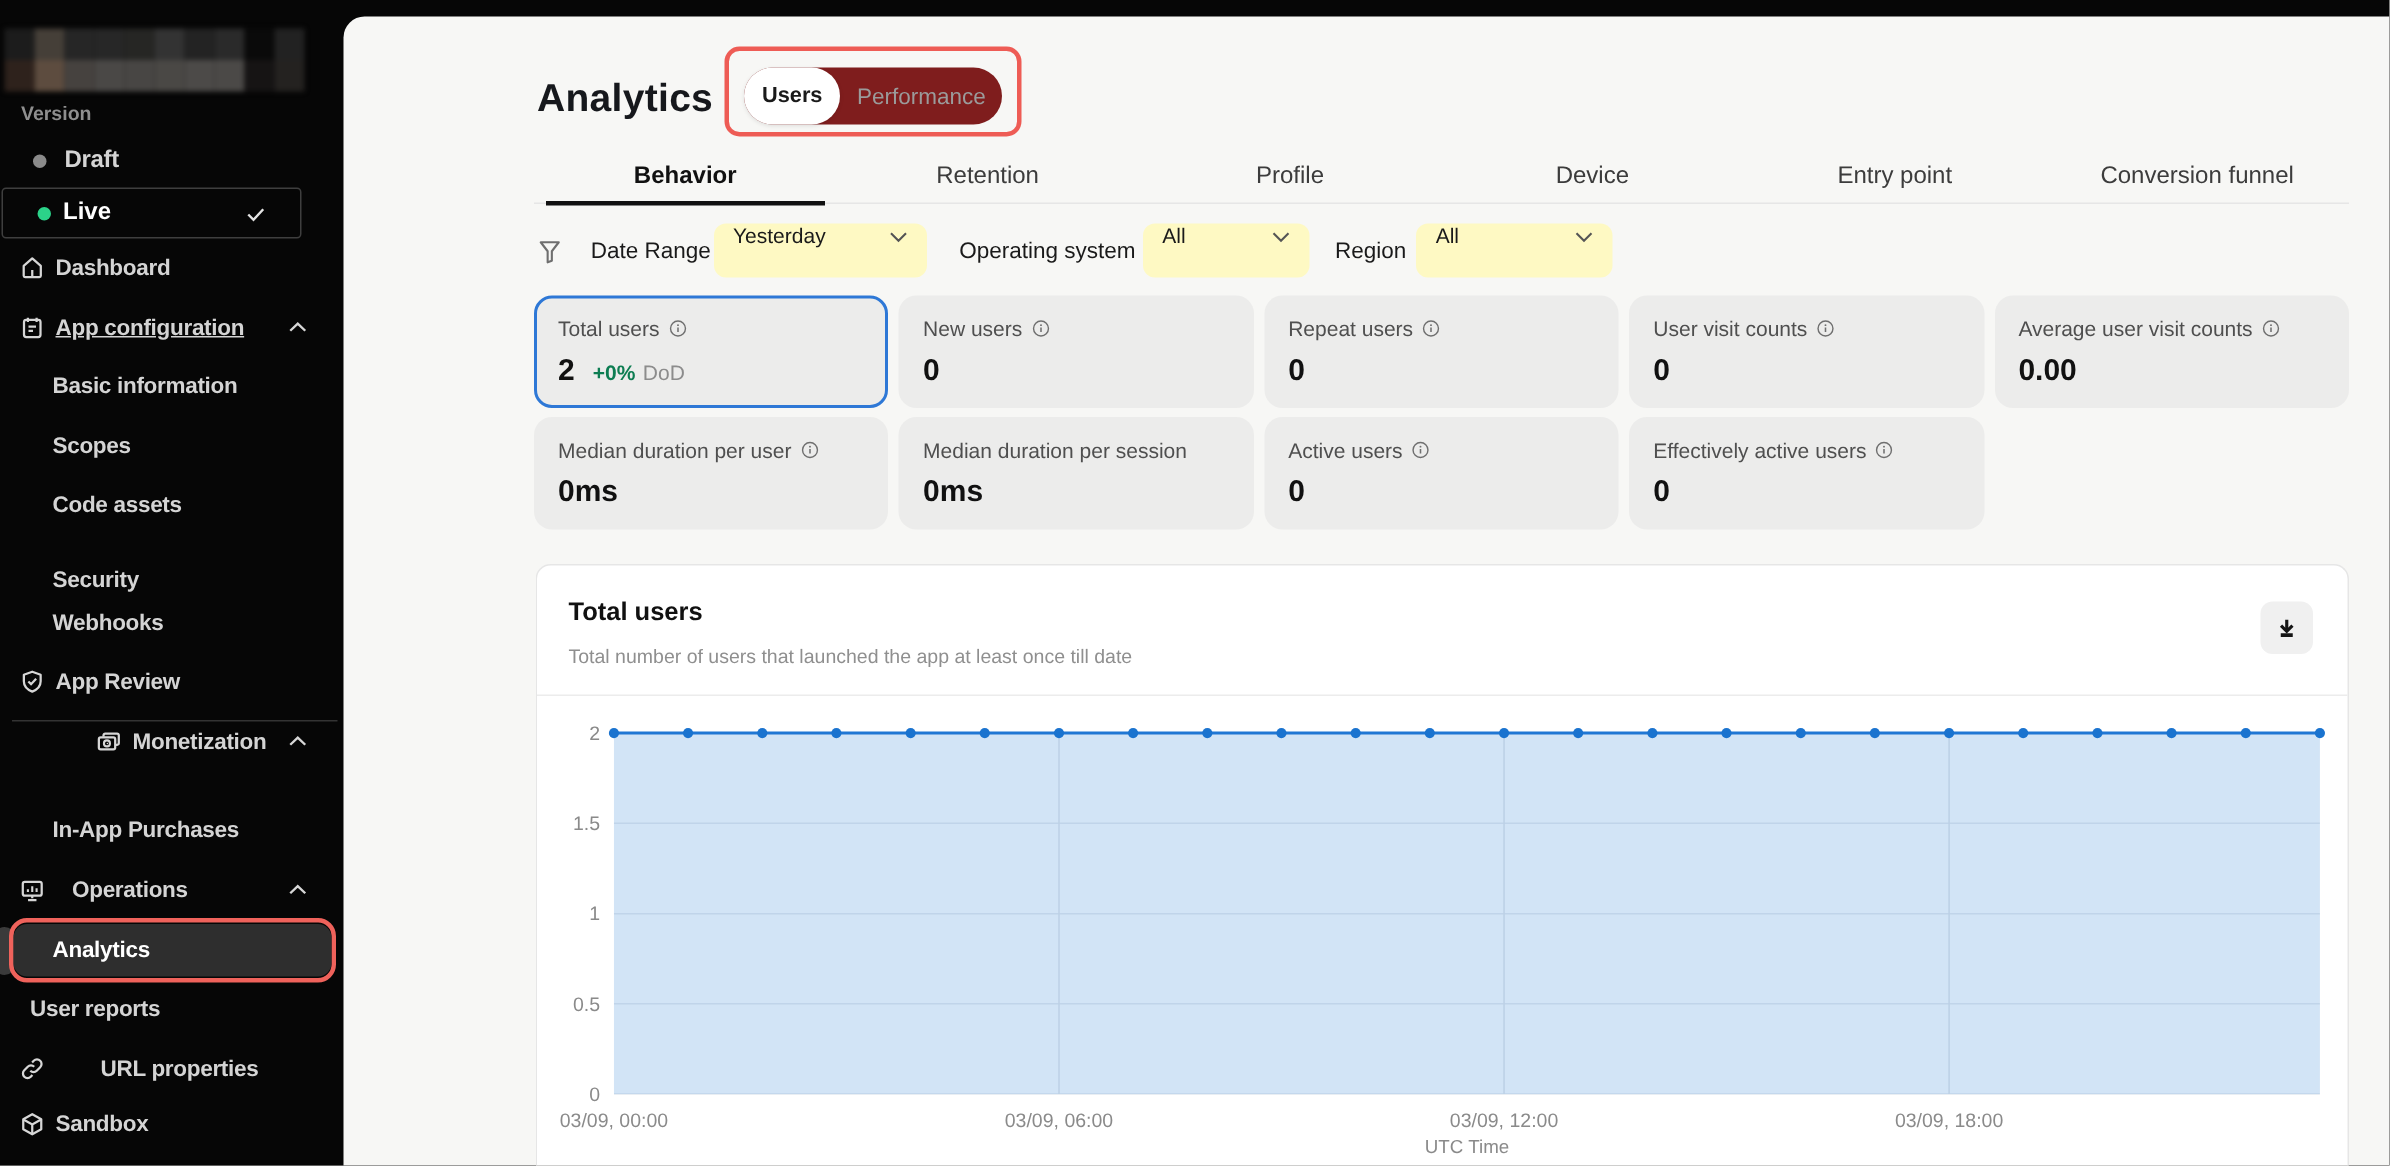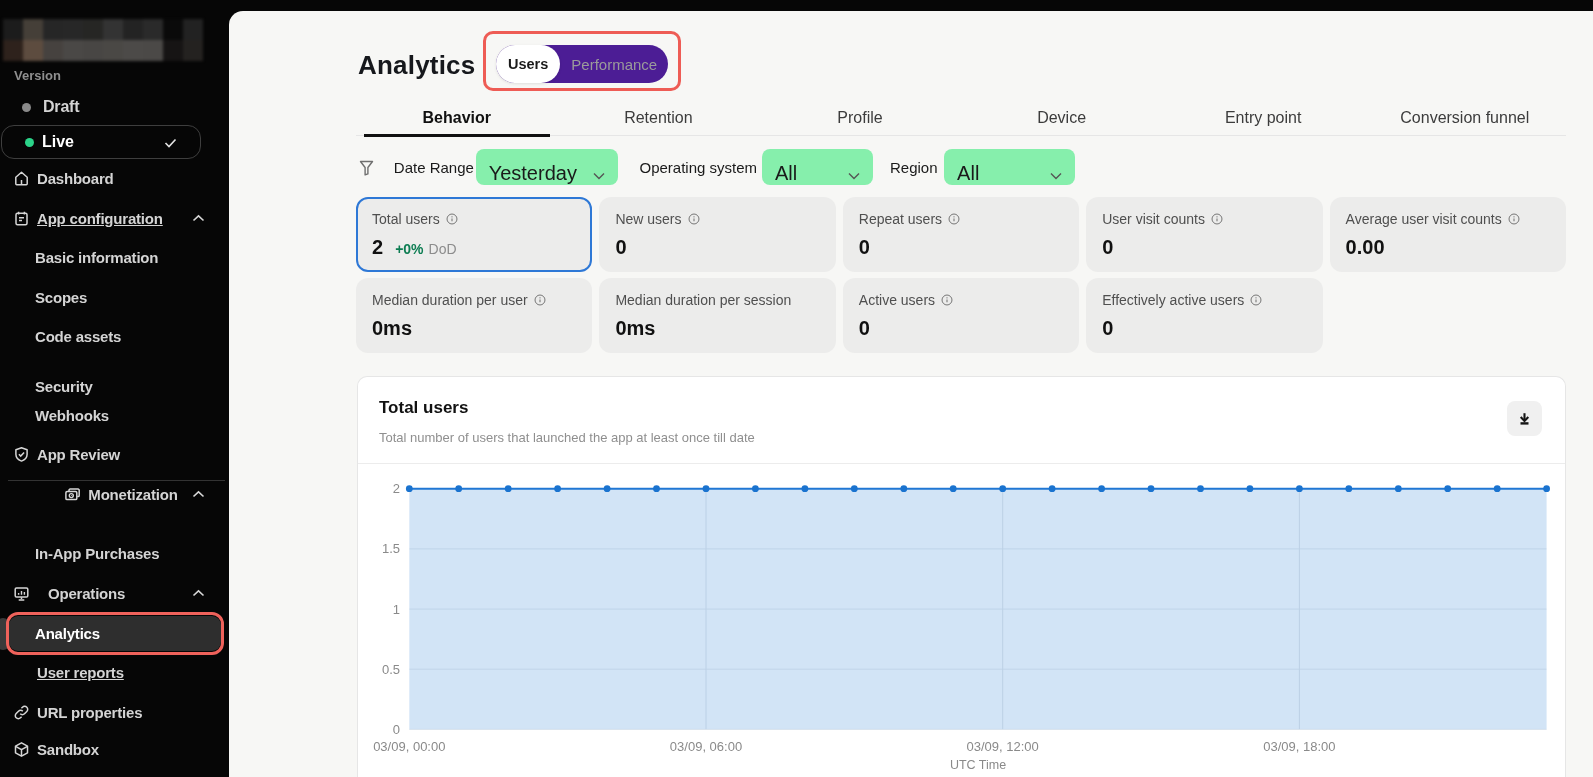--- a/index.html
+++ b/index.html
@@ -8,44 +8,44 @@
 
 
 .sidebar { position:absolute; left:0; top:0; width:229px; height:777px; background:#060606; }
 .logo-blur { position:absolute; left:3px; top:19px; width:200px; height:42px; display:grid;
   grid-template-columns:repeat(10,1fr); grid-template-rows:1fr 1fr; filter:blur(1.6px); }
 .version { position:absolute; left:14px; top:68px; font-size:13px; font-weight:700; color:#8f8f8f; }
 .srow { position:absolute; left:0; width:229px; height:24px; display:flex; align-items:center; }
 .srow .txt { font-size:15px; font-weight:700; color:#d4d4d4; letter-spacing:-0.2px; }
 .srow svg { flex:none; }
 .dot { width:9px; height:9px; border-radius:50%; flex:none; }
-.live-pill { position:absolute; left:1px; top:125px; width:200px; height:34px; border:1px solid #3e3e3e; border-radius:13px; display:flex; align-items:center; }
+.live-pill { position:absolute; left:1px; top:125px; width:200px; height:34px; border:1px solid #3e3e3e; border-radius:3px; display:flex; align-items:center; }
 .chev { position:absolute; left:192px; }
 .divider { position:absolute; left:8px; width:217px; height:1px; background:#333; }
 .ana-ring { position:absolute; left:6px; top:612px; width:218px; height:43px; border:3.5px solid #ef625b; border-radius:12px; }
 .ana-bg { position:absolute; left:9px; top:616px; width:212px; height:35px; background:#2e2e2e; border-radius:9px; }
 .ana-stub { position:absolute; left:-4px; top:618px; width:14px; height:32px; background:#3a3a3a; border-radius:8px; }
 
 
 .panel { position:absolute; left:229px; top:11px; width:1364px; height:766px; background:#f7f7f5; border-radius:14px 0 0 0; }
 
 .h1 { position:absolute; left:129px; top:39px; font-size:26px; font-weight:700; color:#16181c; letter-spacing:0.2px; }
 .toggle-ring { position:absolute; left:254px; top:20px; width:198px; height:60px; border:3.5px solid #ee5c55; border-radius:10px; }
-.toggle { position:absolute; left:267px; top:34px; width:172px; height:38px; background:#4c1d95; border-radius:19px; display:flex; align-items:center; }
+.toggle { position:absolute; left:267px; top:34px; width:172px; height:38px; background:#7f1d1d; border-radius:19px; display:flex; align-items:center; }
 .toggle .on { height:38px; padding:0 12px; background:#fff; border-radius:19px; display:flex; align-items:center; font-size:14.5px; font-weight:700; color:#1a1a1a; box-shadow:0 1px 3px rgba(0,0,0,0.10); }
 .toggle .off { padding:0 0 0 11px; font-size:15px; color:#9b9b9b; }
 
 .tabs { position:absolute; left:127px; top:95px; width:1210px; height:30px; border-bottom:1px solid #e6e6e6; display:flex; }
 .tab { width:201.6px; text-align:center; font-size:16px; color:#3c3c3c; position:relative; padding-top:3px; }
 .tab.act { font-weight:700; color:#111; }
 .tab.act:after { content:""; position:absolute; left:8px; right:8px; bottom:-2px; height:3.5px; background:#111; }
 
 .filters { position:absolute; left:127px; top:138px; width:1210px; height:36px; }
 .flabel { position:absolute; top:10px; font-size:15px; color:#1a1a1a; }
-.fsel { position:absolute; top:0; height:36px; background:#86efac; border-radius:8px; display:flex; align-items:flex-end; font-size:20px; color:#1a1a1a; padding:0 13px; }
+.fsel { position:absolute; top:0; height:36px; background:#fef9c3; border-radius:8px; display:flex; align-items:flex-start; font-size:14px; color:#1a1a1a; padding:0 13px; }
 .fsel .cd { margin-left:auto; }
 
 .cards { position:absolute; left:127px; top:186px; width:1210px; display:grid; grid-template-columns:repeat(5,1fr); gap:6px 7px; }
 .card { height:75px; background:#ececeb; border-radius:12px; padding:11px 16px 0 16px; }
 .card.sel { border:2px solid #2e78d6; padding:9px 14px 0 14px; }
 .card .lab { font-size:14px; color:#4f4f4f; display:flex; align-items:center; gap:6px; height:21px; }
 .card .val { font-size:20px; font-weight:700; color:#111; margin-top:7px; display:flex; align-items:baseline; }
 
 .chart-card { position:absolute; left:128px; top:365px; width:1209px; height:412px; background:#fff; border:1px solid #e6e6e6; border-radius:10px 10px 0 0; border-bottom:none; }
 .ch-title { position:absolute; left:21px; top:21px; font-size:17px; font-weight:700; color:#111; }
@@ -160,23 +160,23 @@
           <path d="M5.6 9.7V7.9M8.5 9.7V5.9M11.4 9.7V7.1" stroke="#d6d6d6" stroke-width="1.4"></path>
           <path d="M8.5 12.3v1.6M5.7 15.1h5.6" stroke="#d6d6d6" stroke-width="1.5"></path>
         </svg>
       </span>
       <span class="txt" style="margin-left:18px;">Operations</span>
       <svg class="chev" width="13" height="8" viewBox="0 0 13 8">
         <path d="M1.5 6.5L6.5 1.8 11.5 6.5" stroke="#d6d6d6" stroke-width="1.6" fill="none"></path>
       </svg>
     </div>
   <div class="srow" style="top:660px;">
-      <span class="txt" style="margin-left:37px;text-decoration:underline;">User reports</span>
-    </div>
-  <div class="srow" style="top:700px;">
+      <span class="txt" style="margin-left:20px;">User reports</span>
+    </div>
+  <div class="srow" style="top:700px;gap:30px;">
       <span style="margin-left:13px; display:flex;">
         <svg width="17" height="17" viewBox="0 0 17 17" fill="none">
           <path d="M7.2 9.8a3 3 0 0 0 4.3 0l2.3-2.3a3 3 0 1 0-4.3-4.3l-1.1 1.1" stroke="#d6d6d6" stroke-width="1.5" fill="none"></path>
           <path d="M9.8 7.2a3 3 0 0 0-4.3 0L3.2 9.5a3 3 0 1 0 4.3 4.3l1.1-1.1" stroke="#d6d6d6" stroke-width="1.5" fill="none"></path>
         </svg>
       </span>
       <span class="txt" style="margin-left:7px;">URL properties</span>
     </div>
   <div class="srow" style="top:737px;">
       <span style="margin-left:13px; display:flex;">

